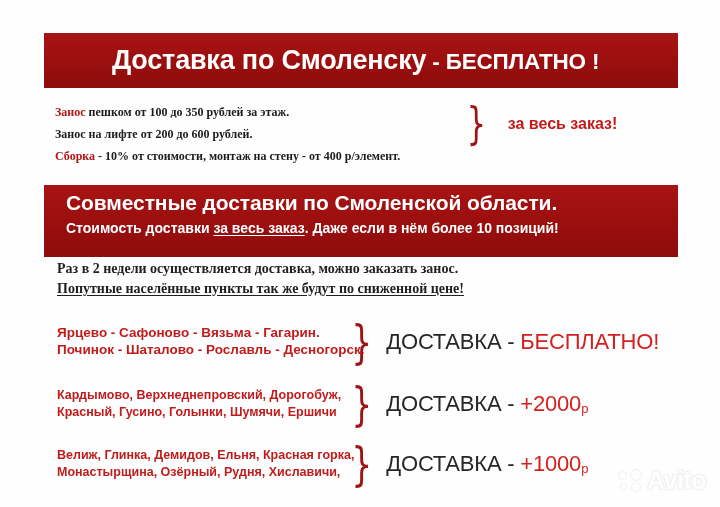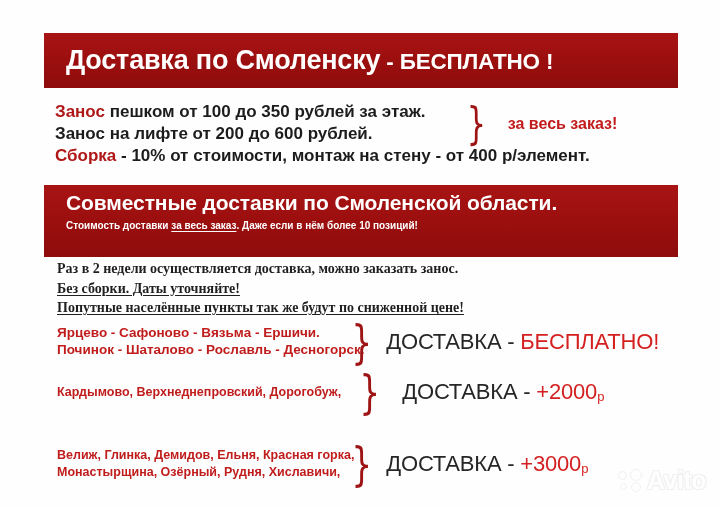--- a/index.html
+++ b/index.html
@@ -37,60 +37,62 @@
     display: flex;
     align-items: center;
     padding-left: 22px;
   }
   .banner-title {
     color: #ffffff;
     font-size: 27px;
     font-weight: bold;
     letter-spacing: -0.2px;
     white-space: nowrap;
+    margin-left: 46px;
   }
   .banner-title .small {
     font-size: 22.5px;
   }
 
   .banner-second {
     top: 185px;
     height: 72px;
     padding: 6px 0 0 22px;
   }
   .banner-sub-title {
     color: #ffffff;
     font-size: 21px;
     font-weight: bold;
     letter-spacing: -0.1px;
     line-height: 1.18;
     white-space: nowrap;
   }
   .banner-sub-line {
     color: #ffffff;
-    font-size: 10px;
+    font-size: 14px;
     font-weight: bold;
     margin-top: 4px;
     white-space: nowrap;
   }
   .u { text-decoration: underline; text-underline-offset: 2px; }
 
   
   .price-block {
     position: absolute;
     left: 55px;
     top: 101px;
     width: 620px;
   }
   .price-line {
-    font-size: 17px;
+    font-size: 12px;
     font-weight: bold;
     color: #1c1c1c;
     line-height: 22px;
     white-space: nowrap;
+    font-family: Liberation Serif, serif;
   }
   .kw { color: #b01717; }
 
   .brace-wrap {
     position: absolute;
     left: 463px;
     top: 101px;
     display: flex;
     align-items: center;
     height: 45px;
@@ -129,21 +131,21 @@
 
   
   .zone {
     position: absolute;
     left: 57px;
     width: 630px;
     display: flex;
     align-items: center;
   }
   .zone-1 { top: 325px; }
-  .zone-2 { top: 379px; gap: 8px; }
+  .zone-2 { top: 387px; }
   .zone-3 { top: 447px; }
 
   .zone-towns {
     width: 290px;
     color: #c01c1c;
     font-weight: bold;
     line-height: 16.5px;
   }
   .zone-1 .zone-towns { font-size: 13.5px; }
   .zone-2 .zone-towns,
@@ -239,53 +241,53 @@
 
   <div class="banner banner-second">
     <div class="banner-sub-title">Совместные доставки по Смоленской области.</div>
     <div class="banner-sub-line">
       <span>Стоимость доставки </span><span class="u">за весь заказ</span><span>.  Даже если в нём более 10 позиций!</span>
     </div>
   </div>
 
   <div class="notes">
     <div class="note-line">Раз в 2 недели осуществляется доставка, можно заказать занос.</div>
-    <div class="note-line u">Без сборки.  Даты уточняйте!</div>
     <div class="note-line u">Попутные населённые пункты так же будут по сниженной цене!</div>
   </div>
 
   <div class="zone zone-1">
     <div class="zone-towns">
-      <div>Ярцево - Сафоново - Вязьма - Ершичи.</div>
+      <div>Ярцево - Сафоново - Вязьма - Гагарин.</div>
       <div>Починок - Шаталово - Рославль - Десногорск.</div>
     </div>
     <span class="zone-brace">}</span>
     <div class="zone-price">
       <span>ДОСТАВКА - </span><span class="amount">БЕСПЛАТНО!</span><span class="rub"></span>
     </div>
   </div>
 
   <div class="zone zone-2">
     <div class="zone-towns">
       <div>Кардымово, Верхнеднепровский, Дорогобуж,</div>
+      <div>Красный, Гусино, Голынки, Шумячи, Ершичи</div>
     </div>
     <span class="zone-brace">}</span>
     <div class="zone-price">
       <span>ДОСТАВКА - </span><span class="amount">+2000</span><span class="rub">р</span>
     </div>
   </div>
 
   <div class="zone zone-3">
     <div class="zone-towns">
       <div>Велиж, Глинка, Демидов, Ельня, Красная горка,</div>
       <div>Монастырщина, Озёрный, Рудня, Хиславичи,</div>
     </div>
     <span class="zone-brace">}</span>
     <div class="zone-price">
-      <span>ДОСТАВКА - </span><span class="amount">+3000</span><span class="rub">р</span>
+      <span>ДОСТАВКА - </span><span class="amount">+1000</span><span class="rub">р</span>
     </div>
   </div>
 
   <div class="watermark">
     <span class="wm-dots">
       <i></i>
         <i></i>
         <i></i>
         <i></i>
     </span>

